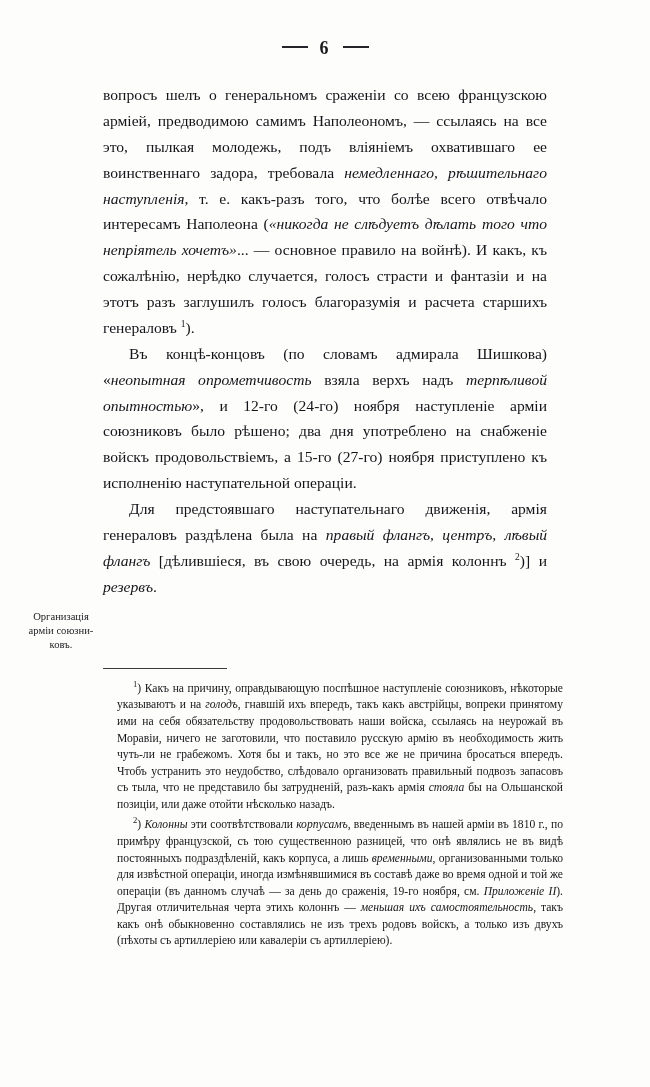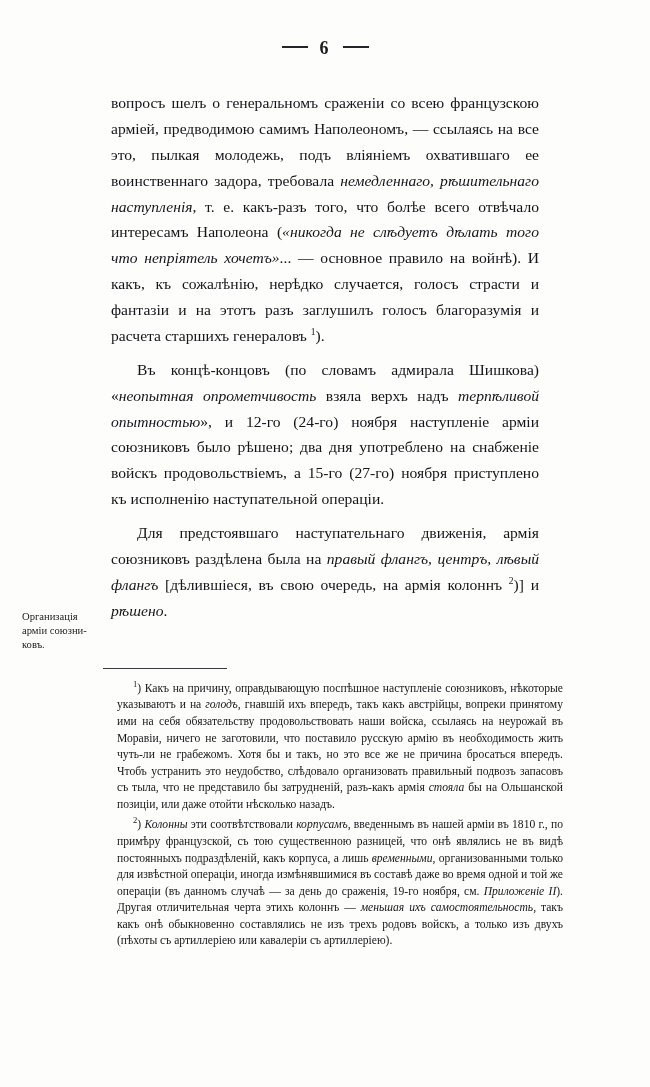--- a/index.html
+++ b/index.html
@@ -50,39 +50,40 @@
     top: 82px;
     left: 103px;
     width: 444px;
     font-size: 15.6px;
     line-height: 1.66;
     text-align: justify;
     text-justify: inter-word;
     color: #14141a;
   }
   .body-col p {
-    margin: 8px;
+    margin: 0;
     text-indent: 26px;
   }
   .body-col p.first {
     text-indent: 0;
   }
   .ital {
     font-style: italic;
   }
   .spaced {
     letter-spacing: 2.6px;
   }
   .sidenote {
     position: absolute;
     left: 22px;
     top: 610px;
     width: 78px;
     font-size: 10.6px;
     line-height: 1.34;
+    text-align: center;
     color: #1d1d22;
   }
   .rule {
     position: absolute;
     left: 103px;
     top: 668px;
     width: 124px;
     border-top: 1px solid #3a3a3f;
   }
   .footnotes {
@@ -120,21 +121,21 @@
   <div class="sidenote">
     <span>Организація арміи союзни-ковъ.</span>
   </div>
 
   <div class="body-col">
 
     <p class="first"><span>вопросъ шелъ о генеральномъ сраженіи со всею французскою арміей, предводимою самимъ Наполеономъ, — ссылаясь на все это, пылкая молодежь, подъ вліяніемъ охватившаго ее воинственнаго задора, требовала </span><span class="ital">немедленнаго, рѣшительнаго наступленія</span><span>, т. е. какъ-разъ того, что болѣе всего отвѣчало интересамъ Наполеона (</span><span class="ital">«никогда не слѣдуетъ дѣлать того что непріятель хочетъ»</span><span>... — основное правило на войнѣ). И какъ, къ сожалѣнію, нерѣдко случается, голосъ страсти и фантазіи и на этотъ разъ заглушилъ голосъ благоразумія и расчета старшихъ генераловъ </span><sup class="refmark">1</sup><span>).</span></p>
 
     <p><span>Въ концѣ-концовъ (по словамъ адмирала Шишкова) «</span><span class="ital">неопытная опрометчивость</span><span> взяла верхъ надъ </span><span class="ital">терпѣливой опытностью</span><span>», и 12-го (24-го) ноября наступленіе арміи союзниковъ было рѣшено; два дня употреблено на снабженіе войскъ продовольствіемъ, а 15-го (27-го) ноября приступлено къ исполненію наступательной операціи.</span></p>
 
-    <p><span>Для предстоявшаго наступательнаго движенія, армія союзниковъ раздѣлена была на </span><span class="ital">правый флангъ, центръ, лѣвый флангъ</span><span> [дѣлившіеся, въ свою очередь, на армія колоннъ </span><sup class="refmark">2</sup><span>)] и </span><span class="ital">рѣшено</span><span>.</span></p>
+    <p><span>Для предстоявшаго наступательнаго движенія, армія генераловъ раздѣлена была на </span><span class="ital">правый флангъ, центръ, лѣвый флангъ</span><span> [дѣлившіеся, въ свою очередь, на армія колоннъ </span><sup class="refmark">2</sup><span>)] и </span><span class="ital">резервъ</span><span>.</span></p>
 
 
   </div>
 
   <div class="rule"></div>
 
   <div class="footnotes">
 
     <p><sup class="fn-marker">1</sup><span>) </span><span>Какъ на причину, оправдывающую поспѣшное наступленіе союзниковъ, нѣкоторые указываютъ и на </span><span class="ital">голодъ</span><span>, гнавшій ихъ впередъ, такъ какъ австрійцы, вопреки принятому ими на себя обязательству продовольствовать наши войска, ссылаясь на неурожай въ Моравіи, ничего не заготовили, что поставило русскую армію въ необходимость жить чуть-ли не грабежомъ. Хотя бы и такъ, но это все же не причина бросаться впередъ. Чтобъ устранить это неудобство, слѣдовало организовать правильный подвозъ запасовъ съ тыла, что не представило бы затрудненій, разъ-какъ армія </span><span class="ital">стояла</span><span> бы на Ольшанской позиціи, или даже отойти нѣсколько назадъ.</span></p>
 

